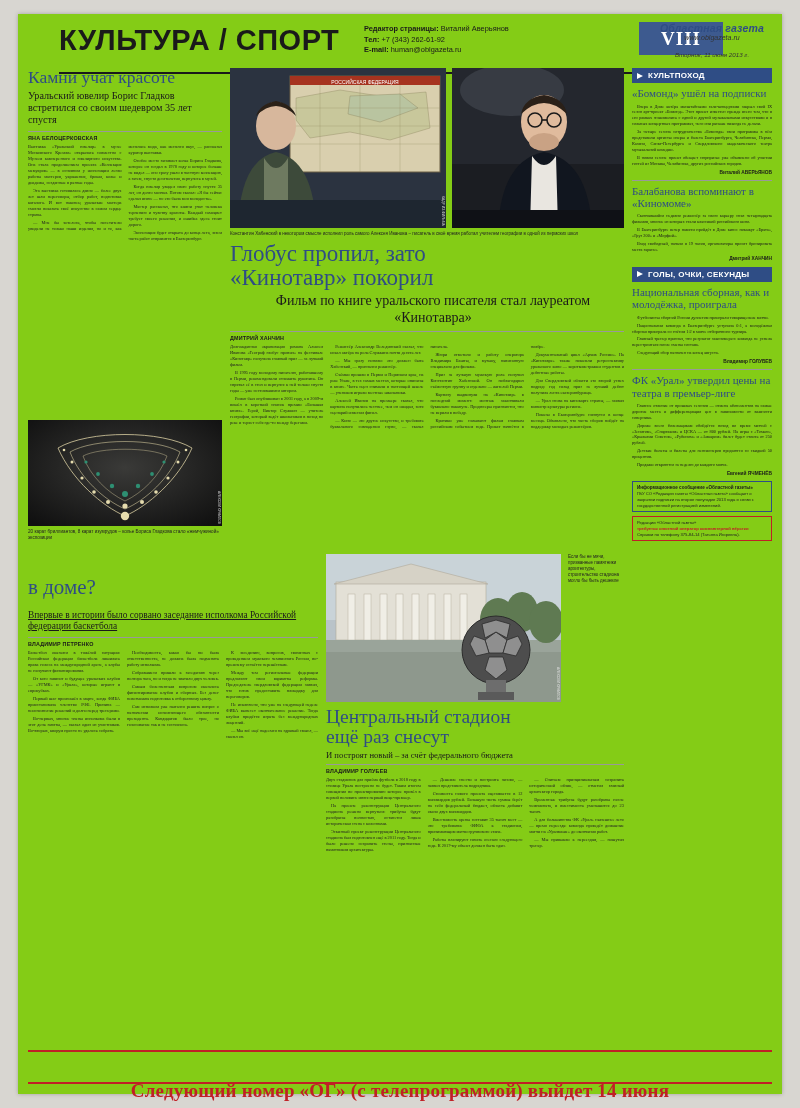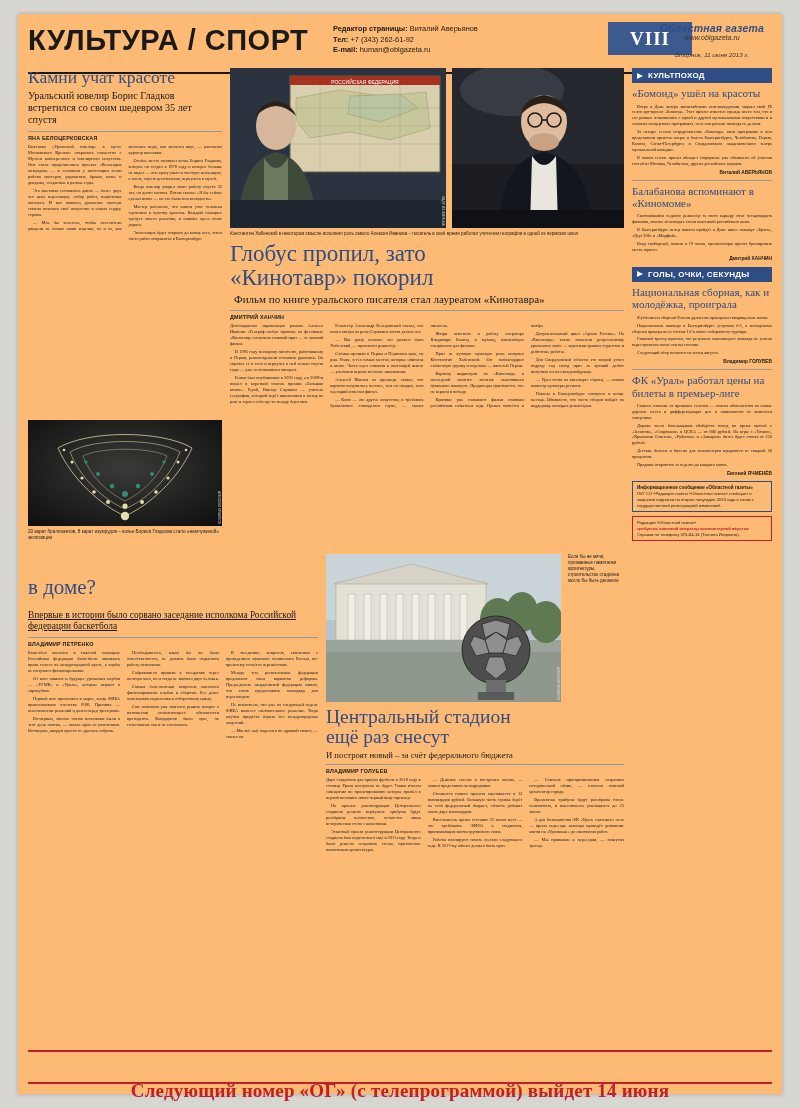--- a/index.html
+++ b/index.html
@@ -6,22 +6,23 @@
   html, body { margin:0; padding:0; }
   body {
     width:800px; height:1108px;
     background:#d8d6d1;
     font-family:"Liberation Serif", serif;
     color:#1a1a1a;
     overflow:hidden;
   }
   .page {
     position:absolute; left:18px; top:14px; width:764px; height:1080px;
-    background:#fdba74;
+    background:#84cc16;
     box-shadow:0 0 4px rgba(0,0,0,.25);
+    padding-left:31px;
   }
   
   .masthead { position:relative; height:52px; border-bottom:2px solid #1a1a1a; margin:8px 10px 0 10px; }
   .mh-title {
     position:absolute; left:0; top:2px;
     font-family:"Liberation Sans", sans-serif;
     font-weight:bold; font-size:29px; letter-spacing:.5px;
     color:#1a1a1a;
   }
   .mh-editor {
@@ -94,21 +95,21 @@
   .art2 { position:absolute; left:202px; top:0; width:394px; }
   .ph-row { display:flex; gap:6px; }
   .ph-a { width:216px; height:160px; background:#2a2f38; position:relative; overflow:hidden; }
   .ph-b { width:172px; height:160px; background:#23262c; position:relative; overflow:hidden; }
   .ph-cap {
     font-family:"Liberation Sans", sans-serif; font-size:4.5px; line-height:1.3;
     color:#222; margin:3px 0 5px 0;
   }
   .art2 h1 { font-size:23px; line-height:1.03; color:#2f4d85; margin:0 0 4px 0; }
   .art2 .lead {
-    font-size:11px; line-height:1.2; margin:0 0 4px 4px;
+    font-size:14px; line-height:1.2; margin:0 0 4px 12px;text-align:center;
   }
   .art2 .hr { border-top:1px solid #999; margin:0 0 3px 0; }
   .art2 .cols4 { column-count:4; column-gap:7px; }
 
   
   .art3 { position:absolute; left:0; top:486px; width:290px; }
   .art3 h1 { font-size:21px; line-height:1.05; color:#2f4d85; margin:0 0 4px 0; }
   .art3 .lead { font-size:9.4px; line-height:1.17; margin:12px 0 5px 0;text-decoration:underline; }
   .art3 .hr { border-top:1px solid #999; margin:0 0 3px 0; }
   .art3 .cols3 { column-count:3; column-gap:7px; }
@@ -438,21 +439,21 @@
       </div>
     </div>
 
     <div class="right-rail">
 
       <div class="rail-head">
         <span class="tri"></span>
         <span>КУЛЬТПОХОД</span>
       </div>
 
-      <div class="rail-title">«Бомонд» ушёл на красоты</div>
+      <div class="rail-title">«Бомонд» ушёл на подписки</div>
       <div class="rail-body">
         <p class="first">Вчера в Доме актёра масштабными гала-концертами закрыл свой IX сезон арт-проект «Бомонд». Этот проект известен прежде всего тем, что в его рамках знакомились с одной и другой музыкальными искусствами и в сольных концертных программах, чего они раньше никогда не делали.</p>
         <p>За четыре сезона сотрудничества «Бомонда» свои программы в нём представили артисты оперы и балета Екатеринбурга, Челябинска, Перми, Казани, Санкт-Петербурга и Свердловского академического театра музыкальной комедии.</p>
         <p>В новом сезоне проект обещает сюрпризы: уже объявлено об участии гостей из Москвы, Челябинска, других российских городов.</p>
       </div>
       <div class="rail-sign">Виталий АВЕРЬЯНОВ</div>
 
       <div class="rail-sep"></div>
 
       <div class="rail-title">Балабанова вспоминают в «Киномоме»</div>
@@ -472,21 +473,21 @@
       <div class="rail-body">
         <p class="first">Футболисты сборной России дуплетом проиграли товарищеские матчи.</p>
         <p>Национальная команда в Екатеринбурге уступила 0:1, а молодёжная сборная проиграла со счётом 1:2 в матче отборочного турнира.</p>
         <p>Главный тренер признал, что результат закономерен: команда не успела перестроиться после смены состава.</p>
         <p>Следующий сбор назначен на конец августа.</p>
       </div>
       <div class="rail-sign">Владимир ГОЛУБЕВ</div>
 
       <div class="rail-sep"></div>
 
-      <div class="rail-title">ФК «Урал» работал цены на билеты в премьер-лиге</div>
+      <div class="rail-title">ФК «Урал» утвердил цены на театра в премьер-лиге</div>
       <div class="rail-body">
         <p class="first">Главное отличие от прошлых сезонов — отмена абонементов на самые дорогие места и дифференциация цен в зависимости от важности соперника.</p>
         <p>Дороже всего болельщикам обойдётся поход во время матчей с «Зенитом», «Спартаком» и ЦСКА — от 800 рублей. На игры с «Томью», «Крыльями Советов», «Рубином» и «Амкаром» билет будет стоить от 250 рублей.</p>
         <p>Детские билеты и билеты для пенсионеров продаются со скидкой 50 процентов.</p>
         <p>Продажи откроются за неделю до каждого матча.</p>
       </div>
       <div class="rail-sign">Евгений ЯЧМЕНЁВ</div>
 
       <div class="info-box">
         <div class="t">Информационное сообщение «Областной газеты»</div>

